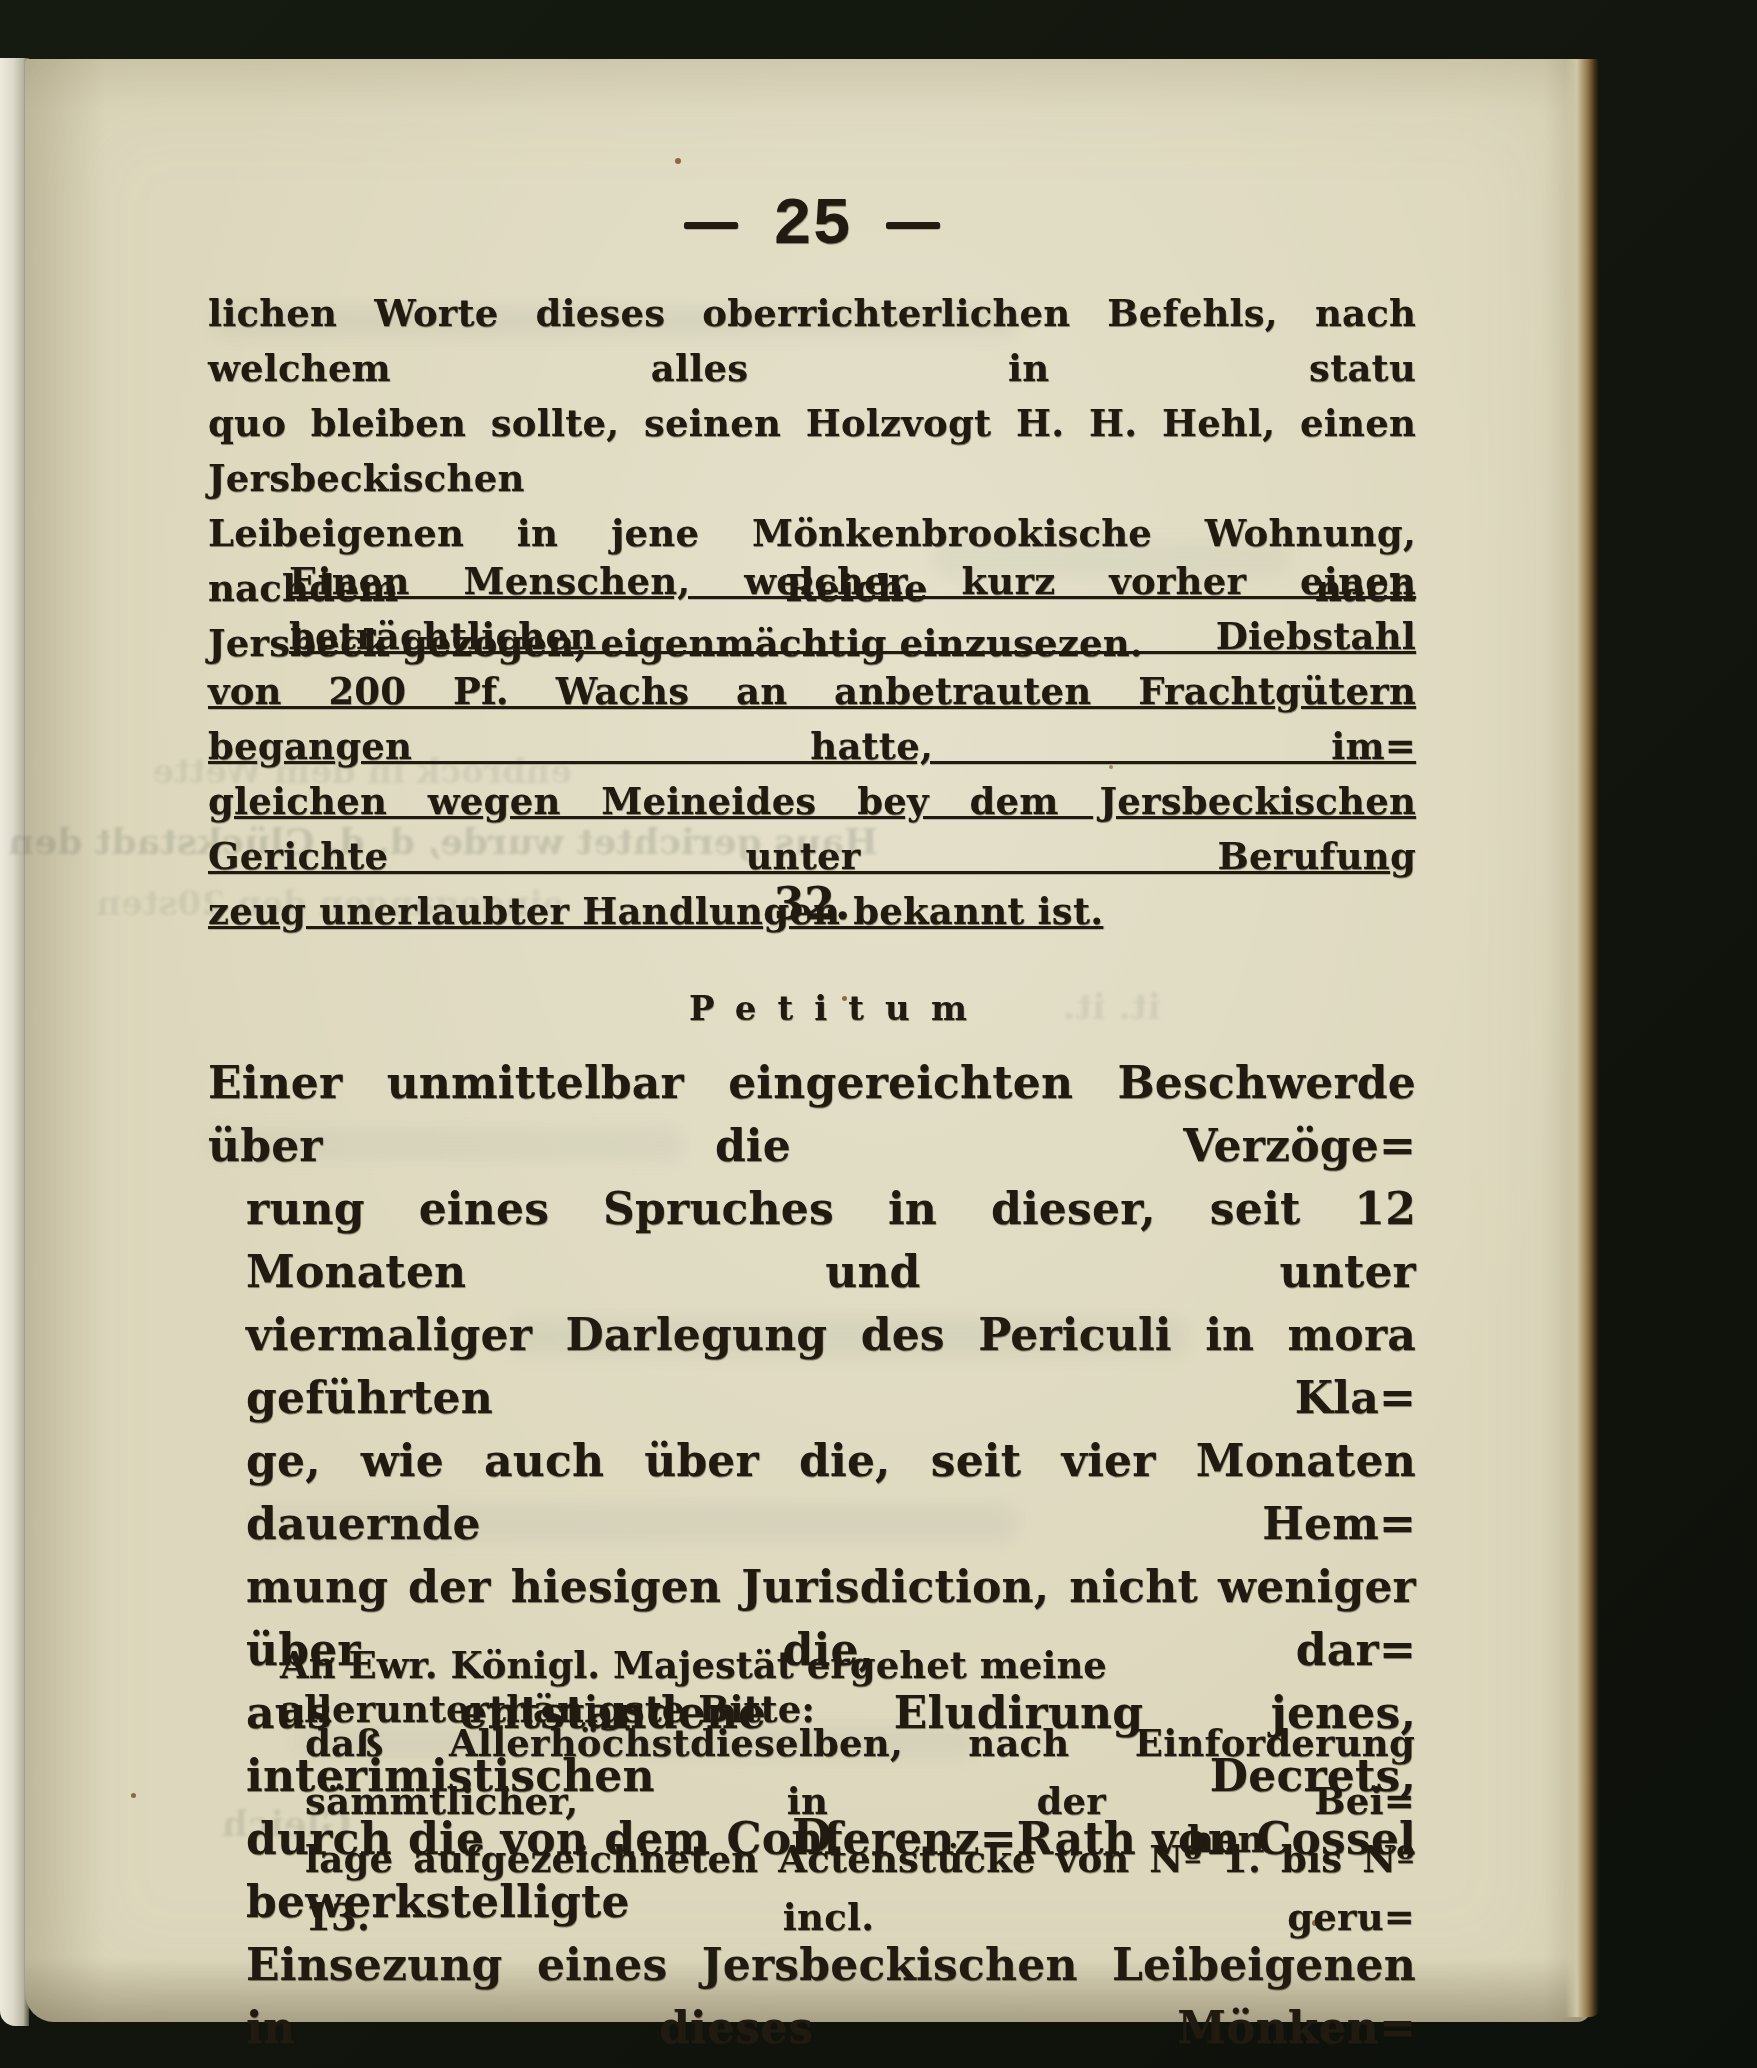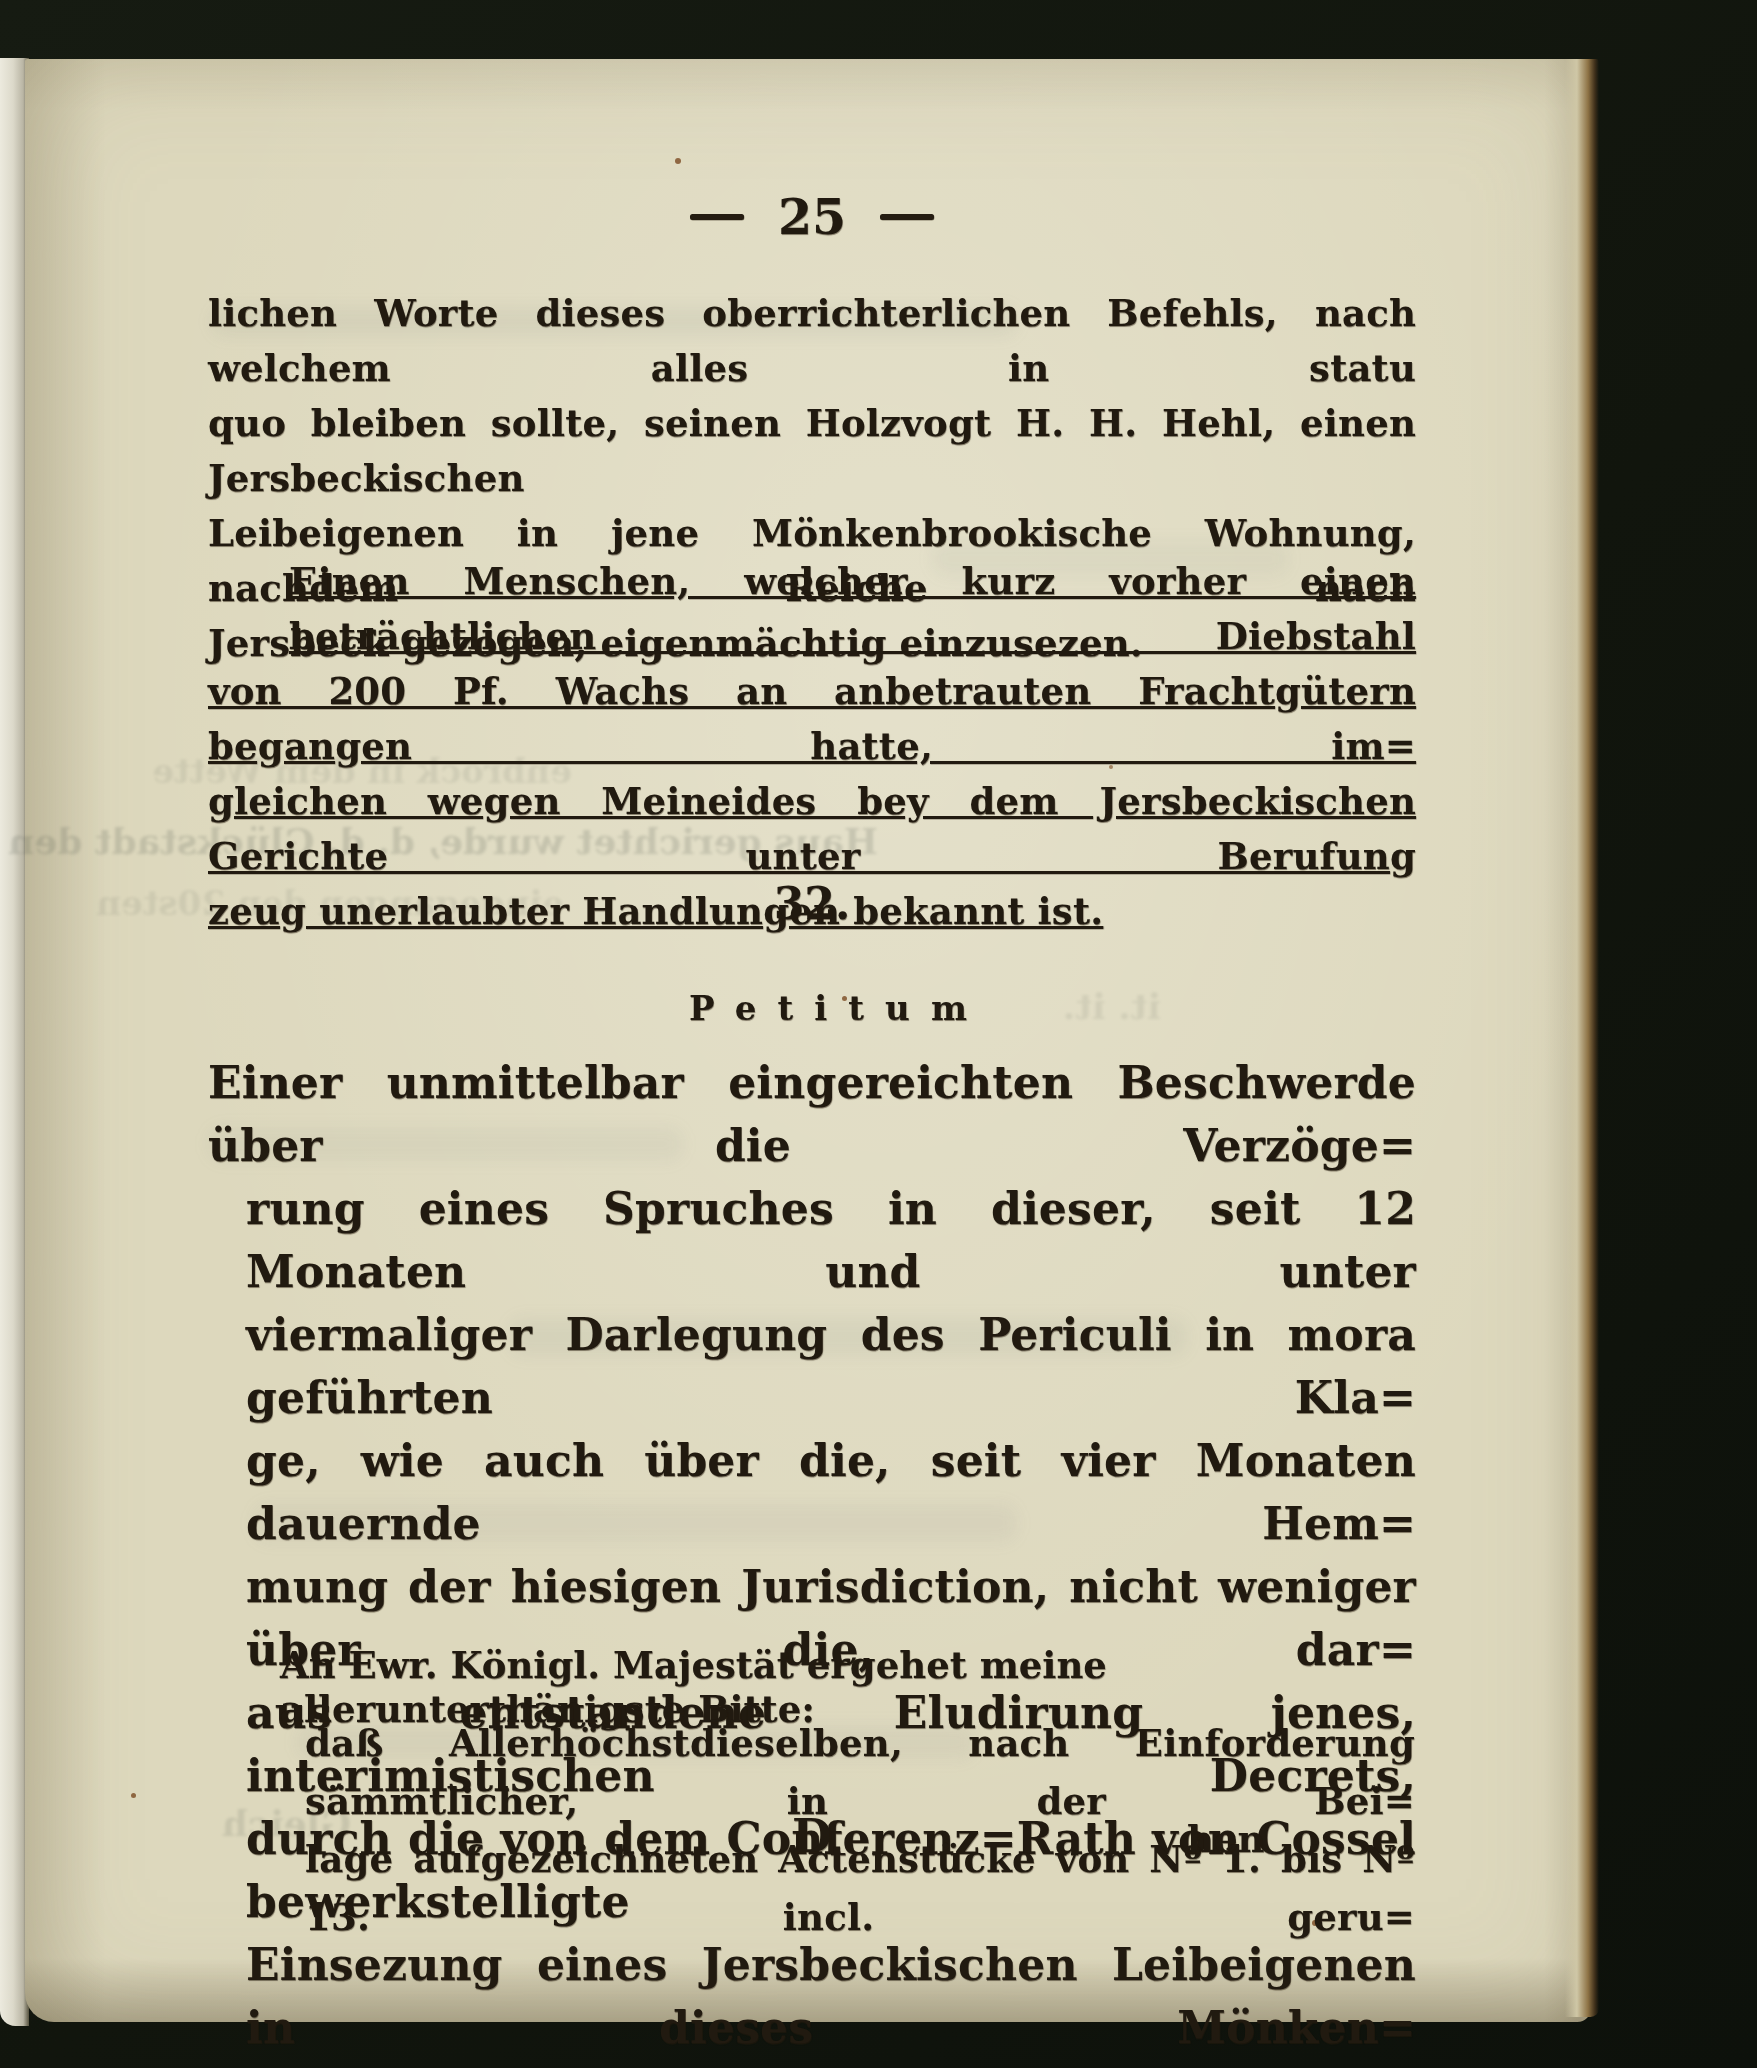--- a/index.html
+++ b/index.html
@@ -36,21 +36,21 @@
   .ink{color:#211a10;font-weight:700;text-shadow:0.5px 0.5px 0.7px rgba(40,28,14,0.5);}
   .body-text{font-size:37px;line-height:55px;letter-spacing:0.2px;}
   .big-text{font-size:44px;line-height:63px;letter-spacing:0.2px;}
   .jline{text-align:justify;text-align-last:justify;white-space:normal;}
   .lastline{text-align:justify;text-align-last:left;}
   .indent1{padding-left:81px;}
   .indent2{padding-left:38px;}
   .center{text-align:center;}
   
   .pg-header{left:208px;top:188px;width:1208px;display:flex;align-items:center;justify-content:center;gap:34px;}
-  .pg-num{font-size:49px;}
+  .pg-num{font-size:66px;font-family:Liberation Mono, monospace;}
   .rule-dash{display:inline-block;width:54px;height:6.8px;background:#241c11;border-radius:2.5px;box-shadow:0.4px 0.4px 0.6px rgba(40,28,14,0.5);}
   
   .ghost{transform:scaleX(-1);filter:blur(1.4px);color:#4a5248;font-weight:700;white-space:nowrap;}
   .smudge{filter:blur(7.6px);border-radius:15.3px;}
   .speck{width:6px;height:6px;border-radius:50%;background:#7a4a22;opacity:0.8;}
 </style>
 </head>
 <body>
 
 <div class="abs left-page-strip"></div>

